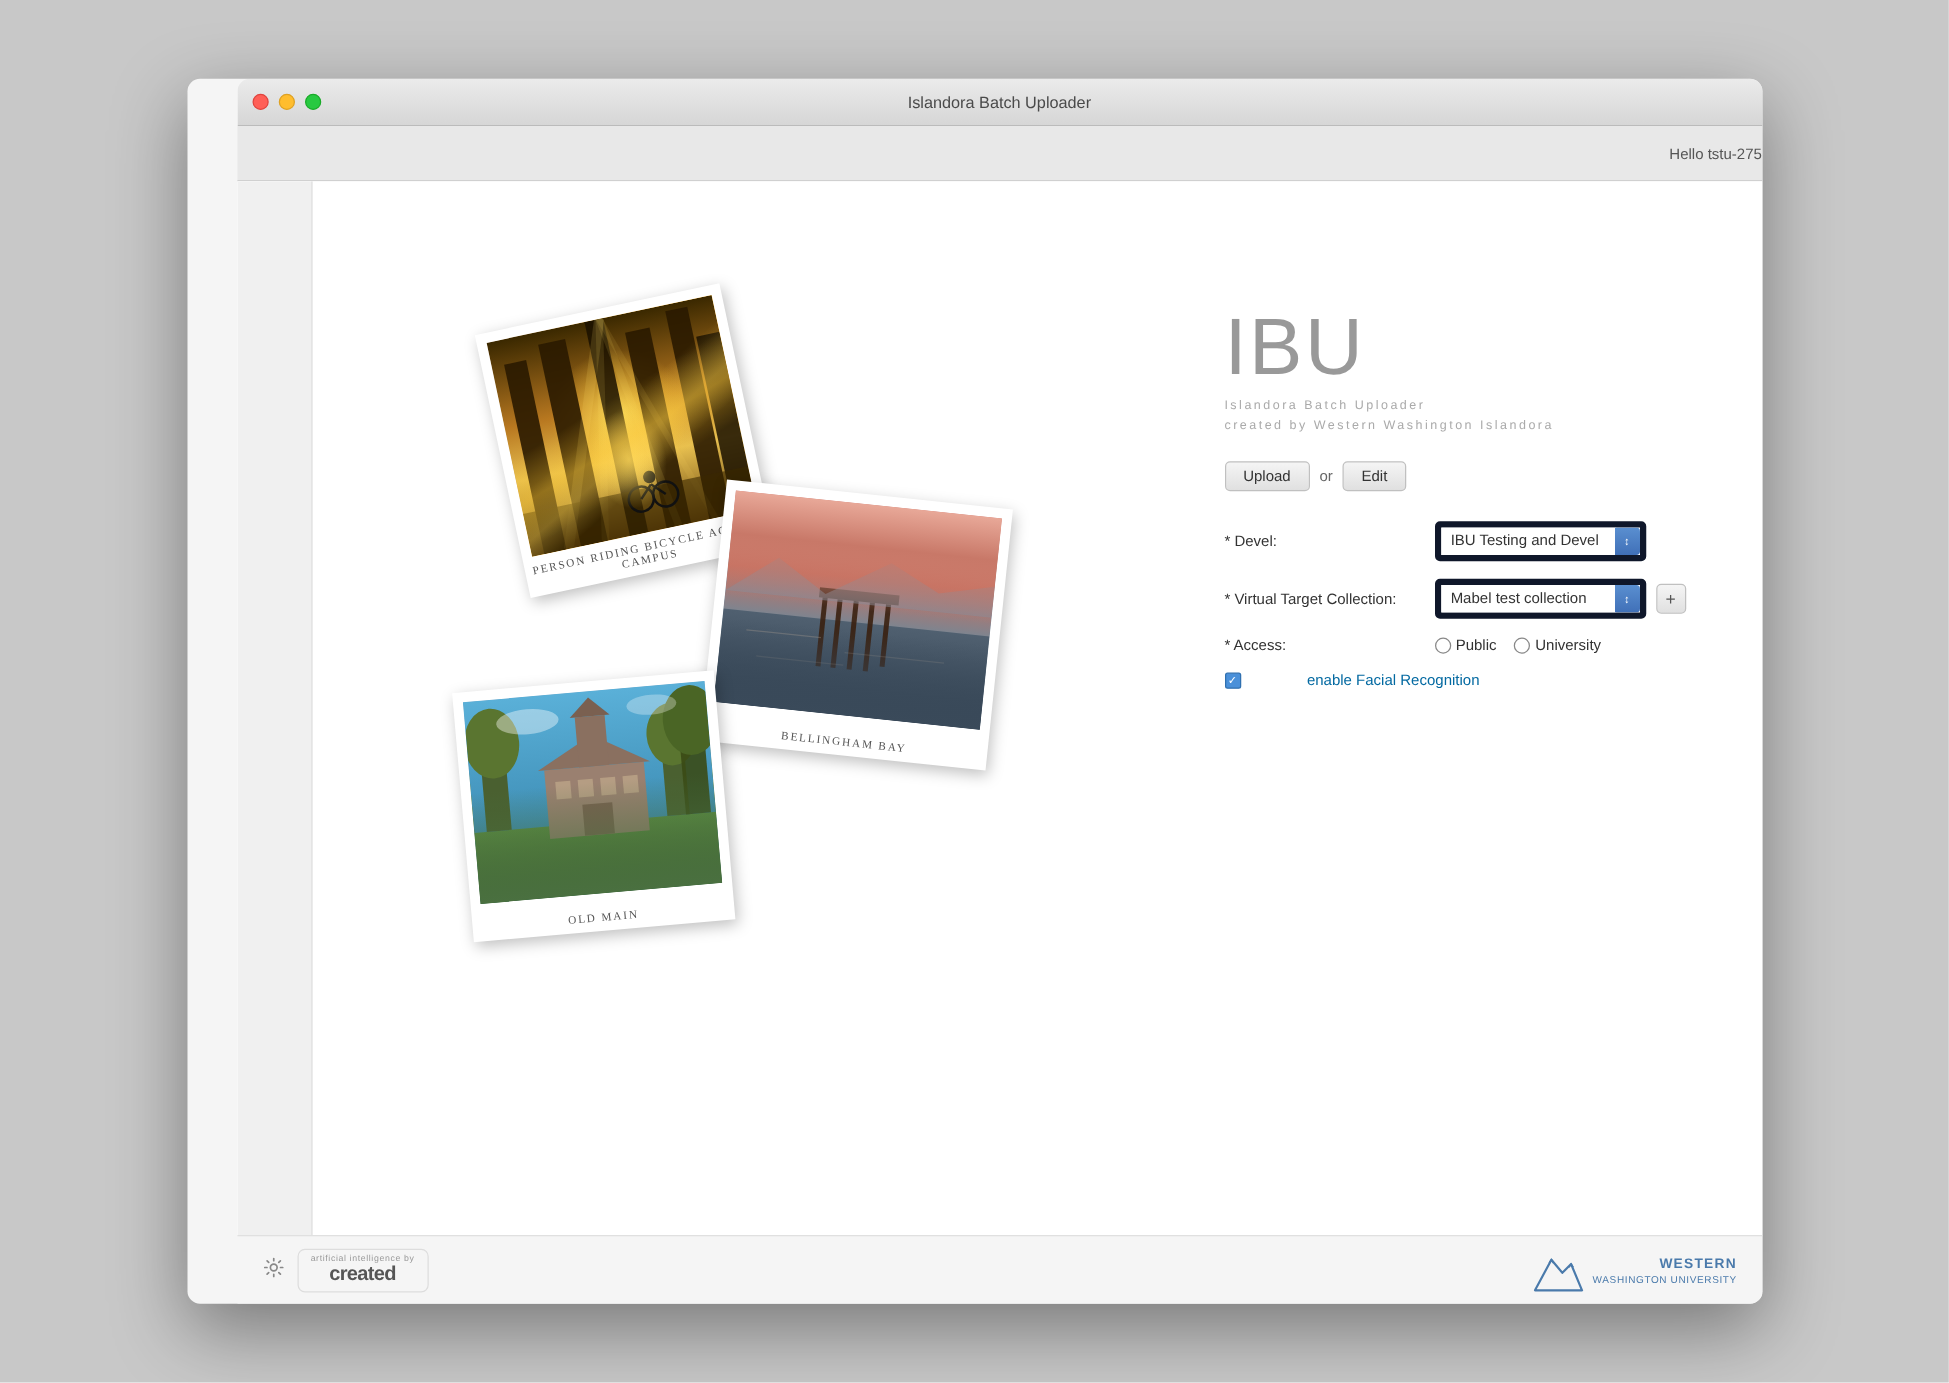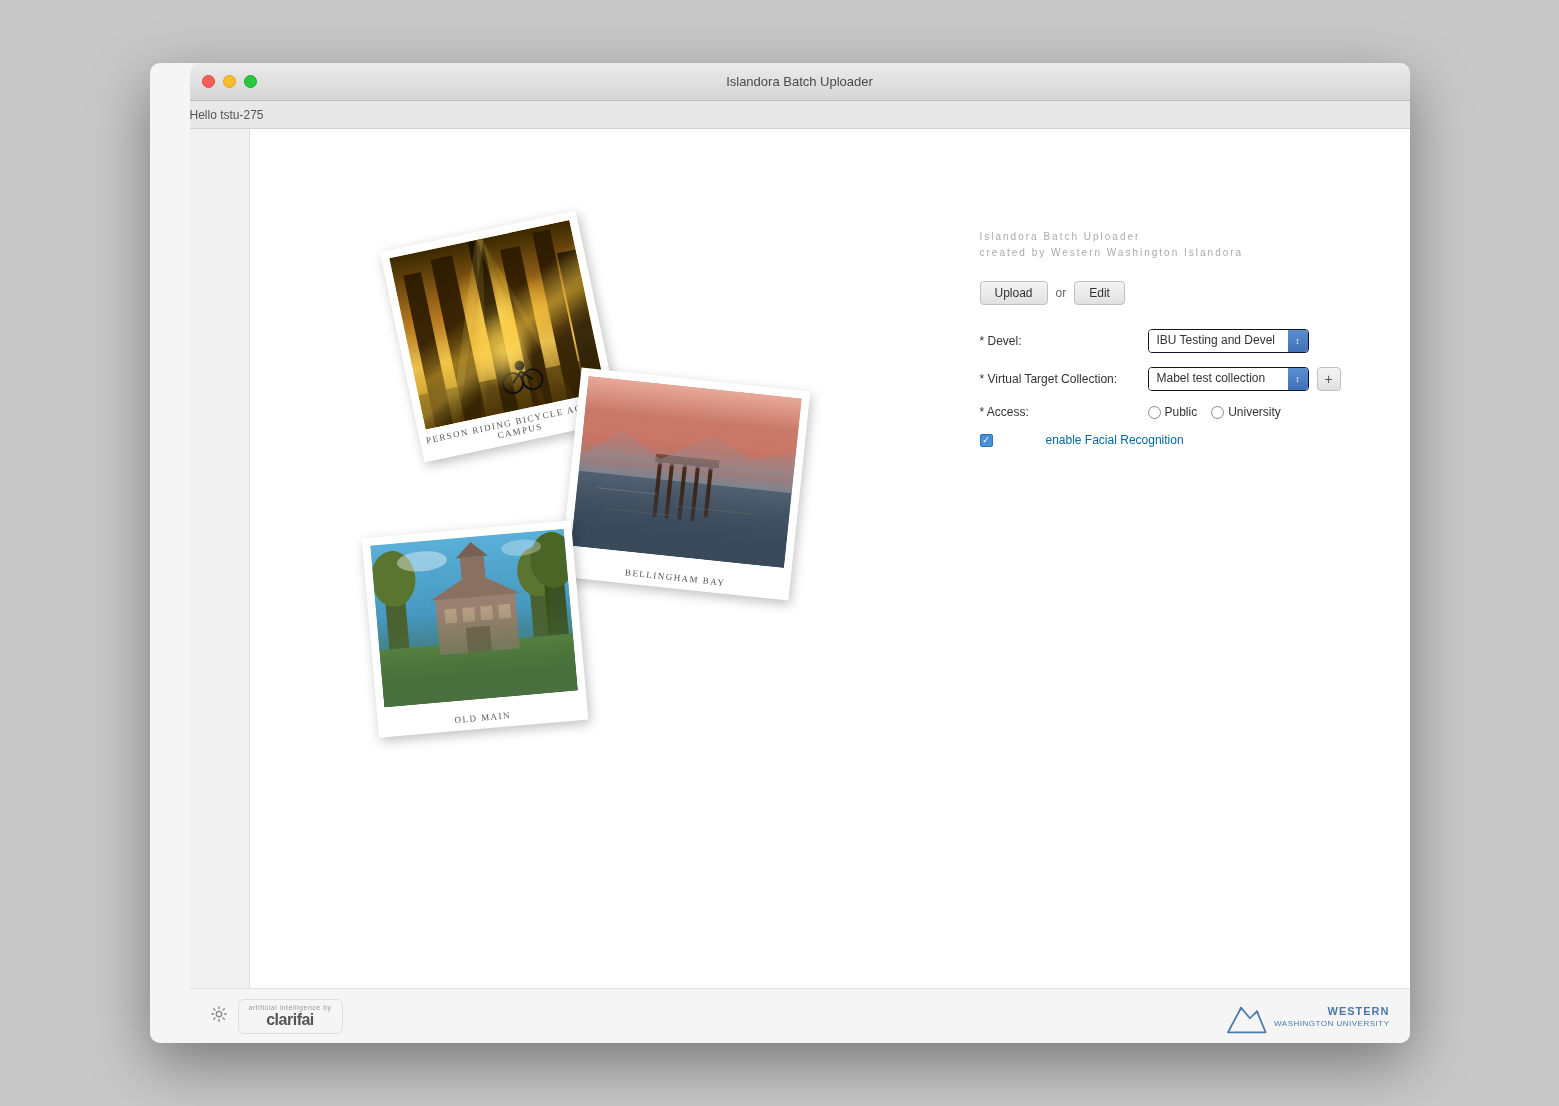--- a/index.html
+++ b/index.html
@@ -56,24 +56,24 @@
 
     .title-bar-text {
       font-size: 13px;
       color: #4a4a4a;
       font-weight: 500;
     }
 
     .sub-bar {
       background: #e8e8e8;
       border-bottom: 1px solid #d0d0d0;
-      height: 28px;
-      display: flex;
-      align-items: center;
-      justify-content: flex-start;
+      height: 44px;
+      display: flex;
+      align-items: center;
+      justify-content: flex-end;
     }
 
     .sub-bar-text {
       font-size: 12px;
       color: #555;
     }
 
     .content {
       flex: 1;
       background: #ffffff;
@@ -294,21 +294,21 @@
       align-items: center;
       justify-content: center;
       color: white;
       font-size: 9px;
       cursor: pointer;
       margin-left: -1px;
     }
 
     .select-with-arrow {
       display: flex;
-      border: 1px solid #0f172a;
+      border: 5px solid #0f172a;
       border-radius: 4px;
       overflow: hidden;
     }
 
     .select-text {
       padding: 3px 8px;
       font-size: 12px;
       color: #333;
       background: white;
       border: none;
@@ -608,20 +608,21 @@
               <ellipse cx="50" cy="20" rx="25" ry="10" fill="white" opacity="0.4"></ellipse>
               <ellipse cx="150" cy="15" rx="20" ry="8" fill="white" opacity="0.3"></ellipse>
             </svg>
           </div>
           <div class="polaroid-caption">Old Main</div>
         </div>
       </div>
 
       <div class="right-panel">
 
+        <div class="ibu-logo">IBU</div>
 
         <div class="ibu-tagline">
           <span>Islandora Batch Uploader</span><br>
           <span>created by Western Washington Islandora</span>
         </div>
 
         <div class="action-row">
           <button class="btn">Upload</button>
           <span class="or-text">or</span>
           <button class="btn">Edit</button>
@@ -676,21 +677,21 @@
 
       <div>
         <svg class="gear-icon" viewBox="0 0 20 20" fill="none" xmlns="http://www.w3.org/2000/svg">
           <circle cx="10" cy="10" r="3" stroke="#888" stroke-width="1.5"></circle>
           <path d="M10 2v2M10 16v2M2 10h2M16 10h2M4.1 4.1l1.4 1.4M14.5 14.5l1.4 1.4M4.1 15.9l1.4-1.4M14.5 5.5l1.4-1.4" stroke="#888" stroke-width="1.5" stroke-linecap="round"></path>
         </svg>
       </div>
 
       <div class="clarifai-box">
         <span class="clarifai-small-text">artificial intelligence by</span>
-        <span class="clarifai-logo-text">clarifai</span>
+        <span class="clarifai-logo-text">created</span>
       </div>
     </div>
 
     <div class="western-logo">
       <svg class="western-mountain" viewBox="0 0 50 40" xmlns="http://www.w3.org/2000/svg">
 
         <polygon points="5,38 20,10 30,22 38,14 48,38" fill="none" stroke="#4a7aab" stroke-width="2" stroke-linejoin="round"></polygon>
 
         <polyline points="18,13 20,10 22,13" fill="none" stroke="#4a7aab" stroke-width="1.5"></polyline>
         <polyline points="36,17 38,14 40,17" fill="none" stroke="#4a7aab" stroke-width="1.5"></polyline>

